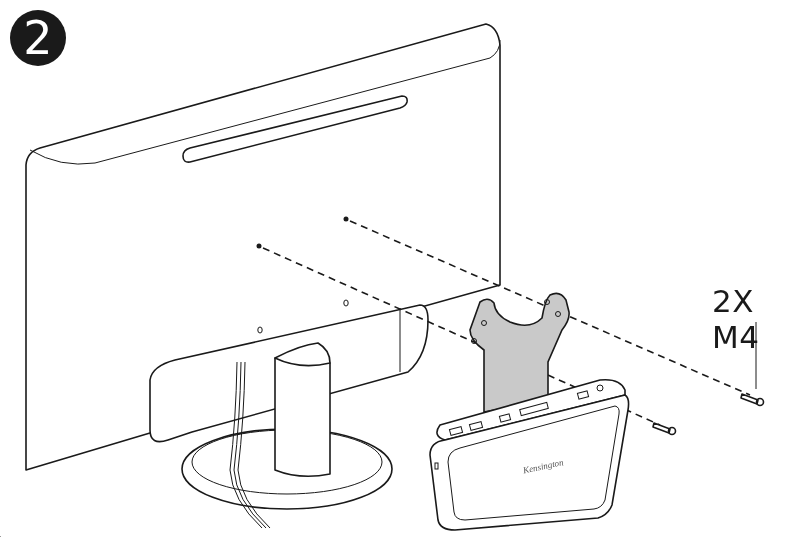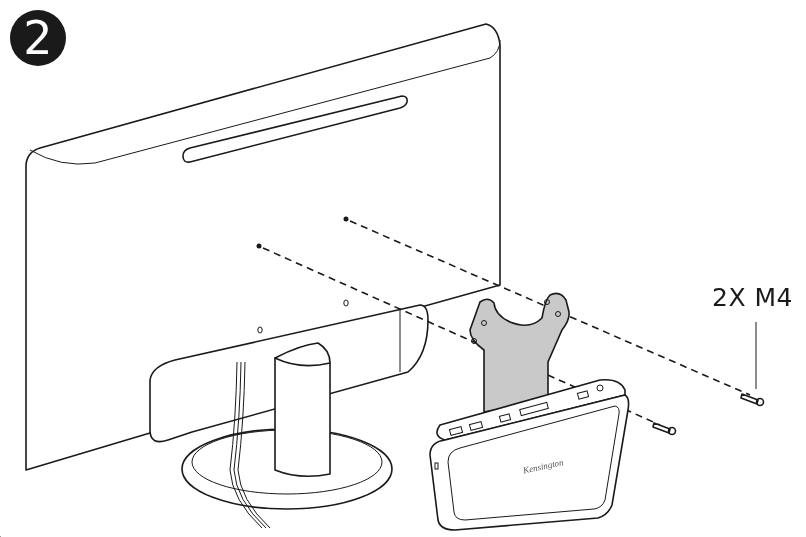--- a/index.html
+++ b/index.html
@@ -3,21 +3,21 @@
 <meta charset="utf-8">
 <style>
   html, body { margin: 0; padding: 0; background: #ffffff; }
   body { width: 806px; height: 537px; overflow: hidden; position: relative;
          font-family: "Liberation Sans", sans-serif; }
   #stage { position: absolute; left: 0; top: 0; width: 806px; height: 537px; }
   .step-badge { position: absolute; left: 10px; top: 10px; width: 56px; height: 56px;
     border-radius: 50%; background: #1a1a1a; color: #fff; display: flex;
     align-items: center; justify-content: center; font-size: 46px;
     font-family: "DejaVu Sans", sans-serif; line-height: 1; }
-  .callout { position: absolute; left: 712px; top: 283px; font-size: 25px; color: #1a1a1a;
+  .callout { position: absolute; left: 712px; top: 283px; font-size: 31px; color: #1a1a1a;
     font-family: "DejaVu Sans", sans-serif; letter-spacing: 0.5px; }
   .brand { font-family: "Liberation Serif", serif; font-style: italic; font-size: 9px; fill: #555; }
   .ln { fill: none; stroke: #1a1a1a; stroke-width: 1.6; stroke-linejoin: round; stroke-linecap: round; }
   .thin { fill: none; stroke: #1a1a1a; stroke-width: 1; }
   .dash { fill: none; stroke: #1a1a1a; stroke-width: 1.6; stroke-dasharray: 7 5; }
   .white { fill: #ffffff; }
   .plate { fill: #c9c9c9; stroke: #1a1a1a; stroke-width: 1.6; }
 </style>
 </head>
 <body>

